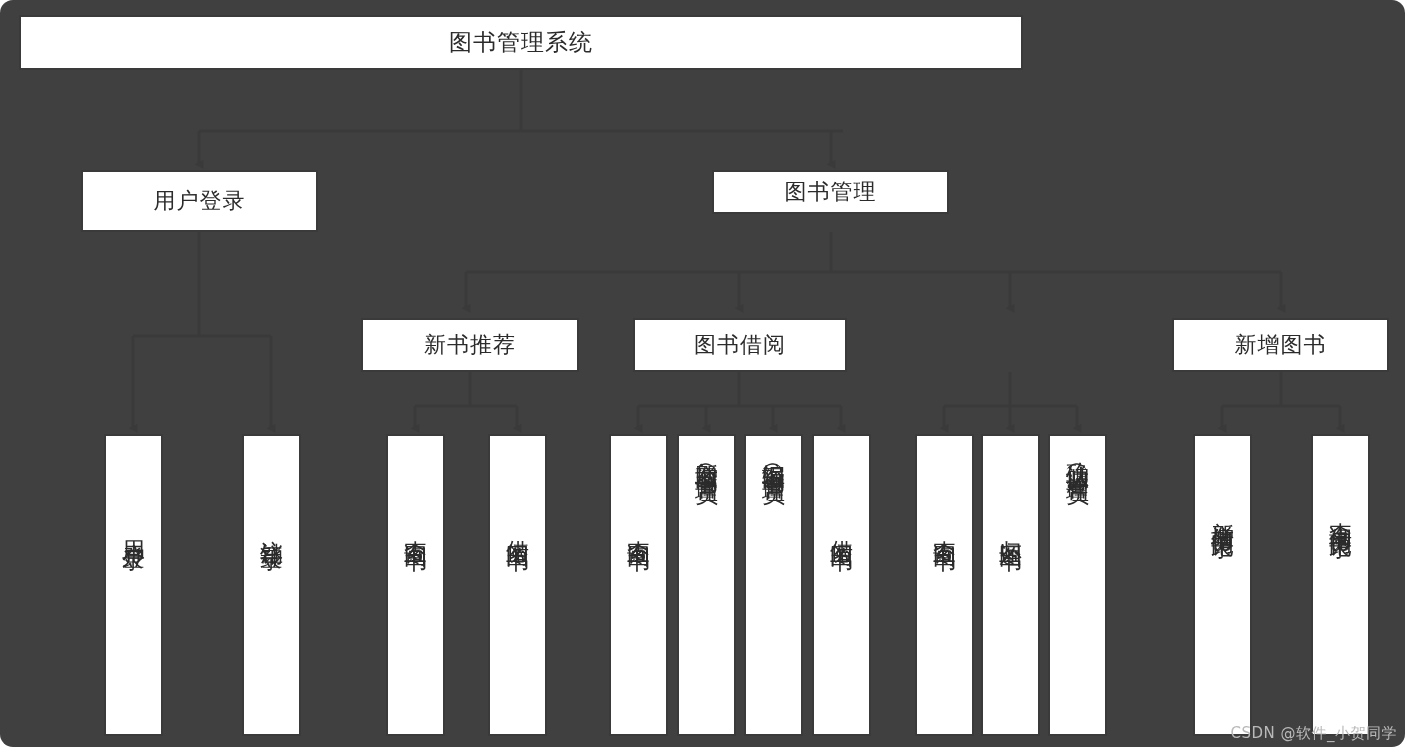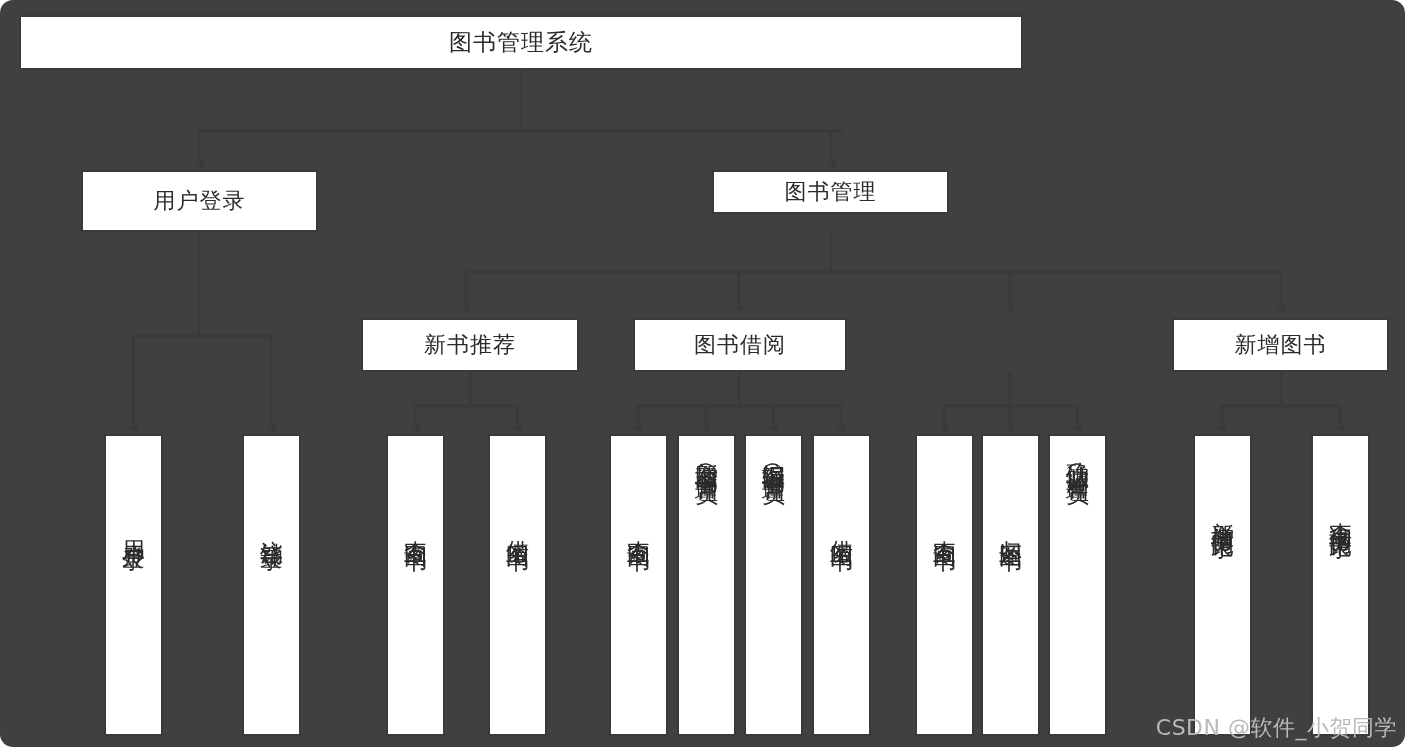--- a/index.html
+++ b/index.html
@@ -67,21 +67,21 @@
   .node.v.mid .node-label {
     margin-top: 78px;
   }
   .node.v.midshort .node-label {
     margin-top: 60px;
   }
   #watermark {
     position: absolute;
     right: 8px;
     bottom: 4px;
-    font-size: 22px;
+    font-size: 15px;
     color: #b9b9b9;
     letter-spacing: 0.5px;
     z-index: 5;
     white-space: nowrap;
   }
 </style>
 </head>
 <body>
 
 <div id="diagram-root">

